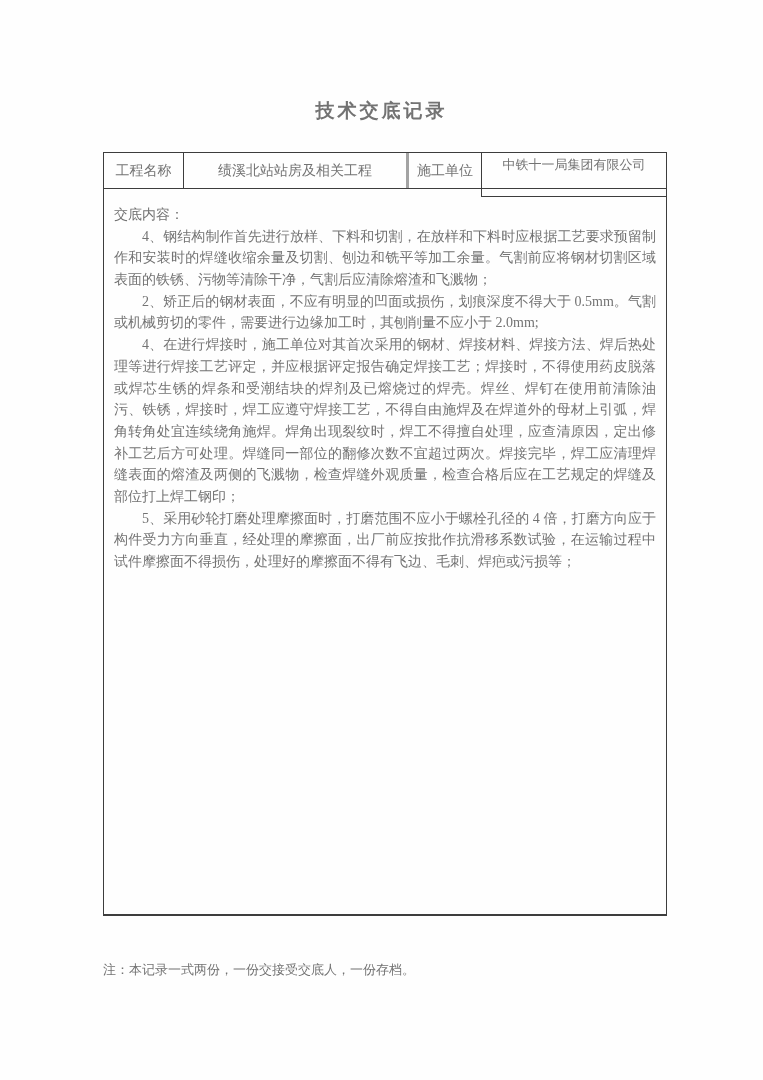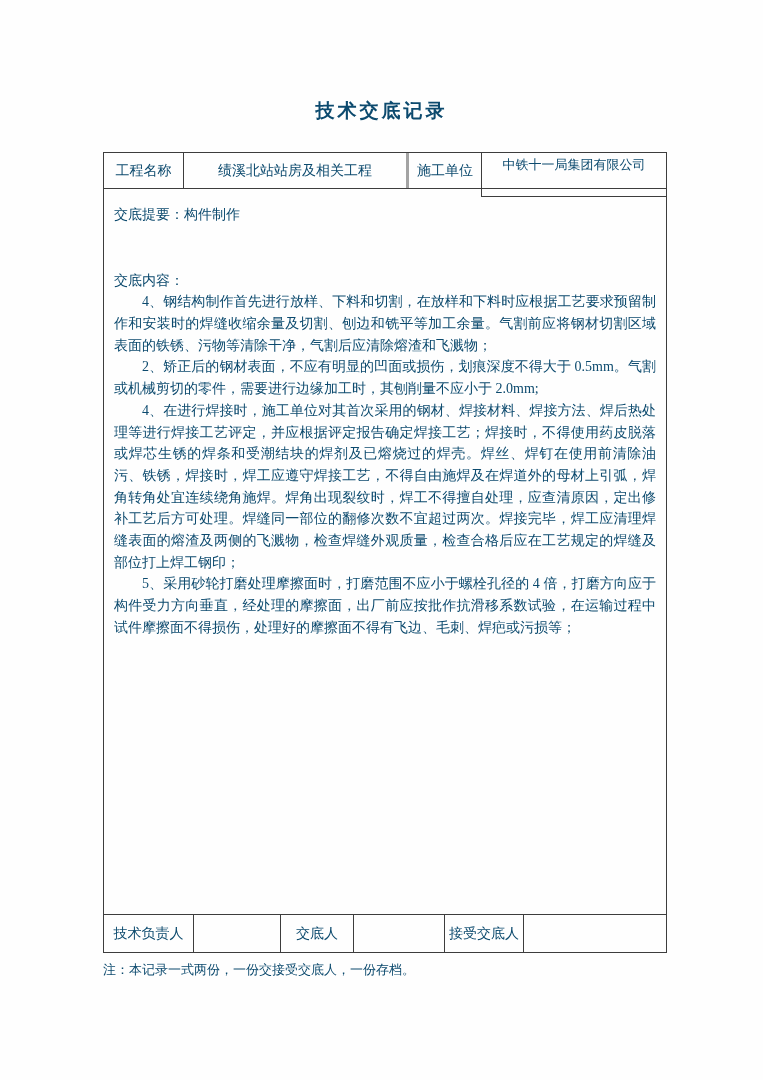--- a/index.html
+++ b/index.html
@@ -2,21 +2,21 @@
 <html><head>
 <meta charset="utf-8">
 <style>
   * { margin:0; padding:0; box-sizing:border-box; }
   html,body { background:#ffffff; }
   .page {
     position:relative;
     width:763px; height:1080px;
     background:#fefefe;
     font-family:"Liberation Serif","DejaVu Serif",serif;
-    color:#0c4a6e;
+    color:#737373;
     overflow:hidden;
     padding-left:21px;
   }
   .doc-title {
     position:absolute; top:98px; left:0; width:763px;
     text-align:center;
     font-size:19px; font-weight:bold;
     letter-spacing:3px;
   }
   .doc-table {
@@ -71,36 +71,27 @@
   <div class="doc-table">
 
     <div class="row1">
       <div class="cell r1-c1">工程名称</div>
       <div class="cell r1-c2">绩溪北站站房及相关工程</div>
       <div class="cell r1-c3">施工单位</div>
       <div class="cell r1-c4">中铁十一局集团有限公司</div>
     </div>
 
     <div class="content-cell">
-      <div class="summary-line"><span>交底提要：</span><span>构件制作</span></div>
       <div class="body-label">交底内容：</div>
       <div class="content-body">
         <p>4、钢结构制作首先进行放样、下料和切割，在放样和下料时应根据工艺要求预留制作和安装时的焊缝收缩余量及切割、刨边和铣平等加工余量。气割前应将钢材切割区域表面的铁锈、污物等清除干净，气割后应清除熔渣和飞溅物；</p>
         <p>2、矫正后的钢材表面，不应有明显的凹面或损伤，划痕深度不得大于 0.5mm。气割或机械剪切的零件，需要进行边缘加工时，其刨削量不应小于 2.0mm;</p>
         <p>4、在进行焊接时，施工单位对其首次采用的钢材、焊接材料、焊接方法、焊后热处理等进行焊接工艺评定，并应根据评定报告确定焊接工艺；焊接时，不得使用药皮脱落或焊芯生锈的焊条和受潮结块的焊剂及已熔烧过的焊壳。焊丝、焊钉在使用前清除油污、铁锈，焊接时，焊工应遵守焊接工艺，不得自由施焊及在焊道外的母材上引弧，焊角转角处宜连续绕角施焊。焊角出现裂纹时，焊工不得擅自处理，应查清原因，定出修补工艺后方可处理。焊缝同一部位的翻修次数不宜超过两次。焊接完毕，焊工应清理焊缝表面的熔渣及两侧的飞溅物，检查焊缝外观质量，检查合格后应在工艺规定的焊缝及部位打上焊工钢印；</p>
         <p>5、采用砂轮打磨处理摩擦面时，打磨范围不应小于螺栓孔径的 4 倍，打磨方向应于构件受力方向垂直，经处理的摩擦面，出厂前应按批作抗滑移系数试验，在运输过程中试件摩擦面不得损伤，处理好的摩擦面不得有飞边、毛刺、焊疤或污损等；</p>
       </div>
     </div>
 
-    <div class="row3">
-      <div class="cell r3-c1">技术负责人</div>
-      <div class="cell r3-c2"></div>
-      <div class="cell r3-c3">交底人</div>
-      <div class="cell r3-c4"></div>
-      <div class="cell r3-c5">接受交底人</div>
-      <div class="cell r3-c6"></div>
-    </div>
 
   </div>
 
   <div class="doc-note">注：本记录一式两份，一份交接受交底人，一份存档。</div>
 
 </div>
 
 </body></html>

